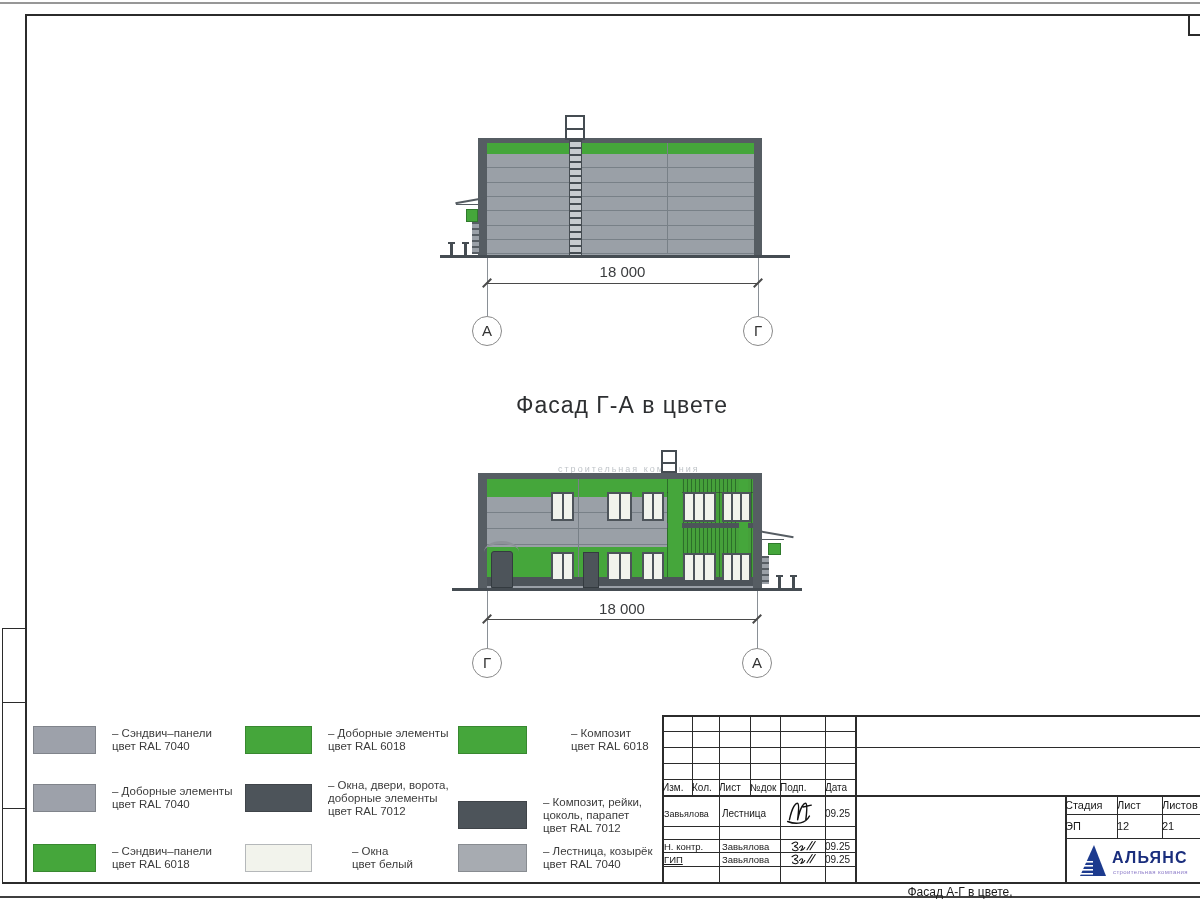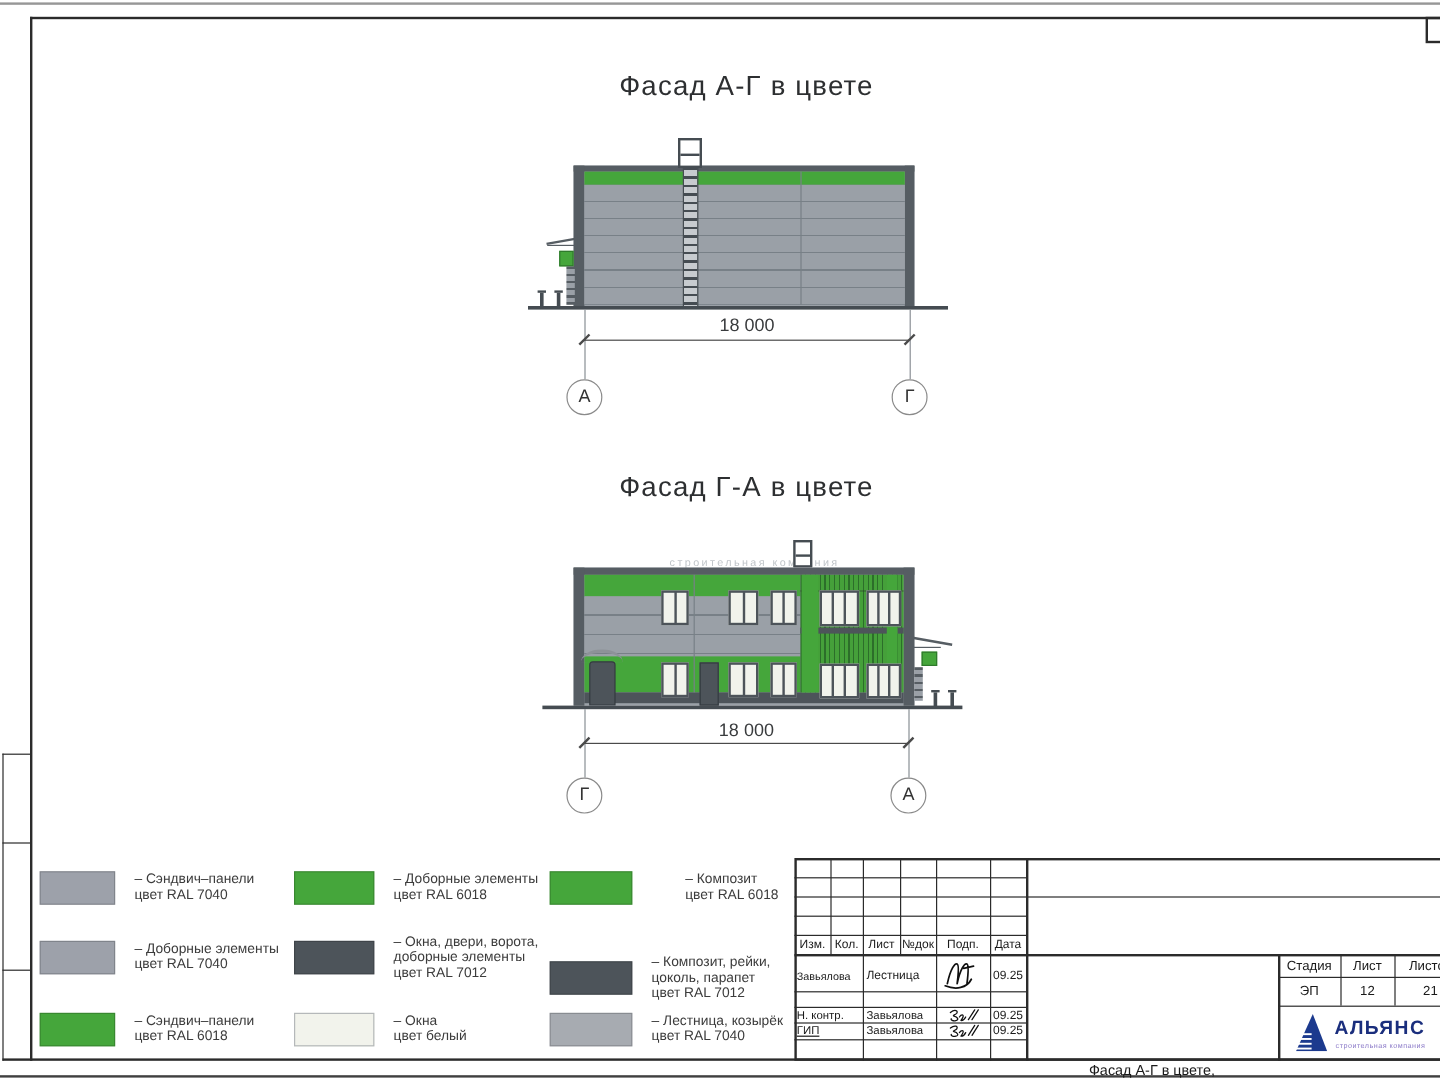--- a/index.html
+++ b/index.html
@@ -19,21 +19,21 @@
   .door { position:absolute; background:#4d545a; border:1px solid #343b40; }
   .bollard { position:absolute; width:3px; height:12px; background:#454c52; }
   .bollard::before { content:""; position:absolute; left:-2px; top:-2px; width:7px; height:2px; background:#454c52; }
   .cage { position:absolute; background:#fff; border:2px solid #454c52; }
   .cage::after { content:""; position:absolute; left:0; right:0; top:50%; height:2px; background:#454c52; }
   .rungs { position:absolute; background:repeating-linear-gradient(180deg,#565d63 0 2px,#9aa0a7 2px 6px); }
   .legend-item { position:absolute; height:28px; display:flex; align-items:center; }
   .legend-swatch { width:63px; height:28px; flex:0 0 auto; border:1px solid rgba(0,0,0,0.18); margin-right:16px; }
   .legend-swatch.white { border:1px solid #b5b8ba; }
   .legend-text { white-space:pre-line; font-size:11.5px; line-height:13px; color:#3c3c3c; }
-  .tb-txt { position:absolute; font-size:10px; color:#1a1a1a; text-align:center; }
+  .tb-txt { position:absolute; font-size:10px; color:#1a1a1a; text-align:left; }
   .tb-left { text-align:left; }
   .doc-title { position:absolute; white-space:pre-line; text-align:center; font-size:12px; line-height:14px; color:#1a1a1a; }
   .watermark { position:absolute; font-size:9px; letter-spacing:2px; color:#c0c5c9; }
   .logo-name { position:absolute; font-size:16px; font-weight:bold; letter-spacing:1.2px; color:#1a2e7d; white-space:nowrap; }
   .logo-sub { position:absolute; font-size:6px; letter-spacing:0.4px; color:#8d7cc9; white-space:nowrap; }
 </style>
 </head>
 <body>
 
 <div id="sheet">
@@ -42,21 +42,20 @@
   <div class="ln" style="left:25px;top:14px;width:1175px;height:2px;"></div>
   <div class="ln" style="left:25px;top:14px;width:2px;height:870px;"></div>
   <div class="ln" style="left:2px;top:882px;width:1198px;height:2px;"></div>
   <div class="abs" style="left:1188px;top:14px;width:20px;height:22px;border:2px solid #2b2b2b;"></div>
   <div class="ln" style="left:2px;top:628px;width:1px;height:256px;"></div>
   <div class="ln" style="left:2px;top:628px;width:23px;height:1px;"></div>
   <div class="ln" style="left:2px;top:702px;width:23px;height:1px;"></div>
   <div class="ln" style="left:2px;top:808px;width:23px;height:1px;"></div>
   <div class="abs" style="left:0;top:896px;width:1200px;height:2px;background:#3f3f3f;"></div>
 
-  <div class="facade-title" style="left:460px;top:58px;width:324px;">Фасад А-Г в цвете</div>
 
   <div>
     <div class="abs" style="left:478px;top:138px;width:284px;height:119px;background:#9aa0a7;"></div>
     <div class="abs" style="left:478px;top:138px;width:284px;height:5px;background:#565d63;"></div>
     <div class="abs" style="left:478px;top:138px;width:9px;height:119px;background:#565d63;"></div>
     <div class="abs" style="left:754px;top:138px;width:8px;height:119px;background:#565d63;"></div>
     <div class="abs" style="left:487px;top:143px;width:267px;height:11px;background:#45a63b;"></div>
     <div class="abs" style="left:487px;top:154px;width:267px;height:100px;background:repeating-linear-gradient(180deg,#9aa0a7 0 13.3px,#788087 13.3px 14.3px);"></div>
     <div class="abs" style="left:667px;top:143px;width:1px;height:111px;background:#788087;"></div>
     <div class="cage" style="left:565px;top:115px;width:20px;height:25px;"></div>
@@ -182,21 +181,21 @@
       <div class="legend-swatch" style="width: 67px; background: rgb(69, 166, 59);"></div>
       <div class="legend-text">– Доборные элементы
 цвет RAL 6018</div>
     </div>
     <div class="legend-item" style="left:245px;top:784px;">
       <div class="legend-swatch" style="width: 67px; background: rgb(77, 84, 90);"></div>
       <div class="legend-text">– Окна, двери, ворота,
 доборные элементы
 цвет RAL 7012</div>
     </div>
-    <div class="legend-item" style="left:245px;top:844px;">
+    <div class="legend-item" style="left:245px;top:844px;gap:24px;">
       <div class="legend-swatch white" style="width: 67px; background: rgb(242, 243, 236);"></div>
       <div class="legend-text">– Окна
 цвет белый</div>
     </div>
     <div class="legend-item" style="left:458px;top:726px;gap:28px;">
       <div class="legend-swatch" style="width: 69px; background: rgb(69, 166, 59);"></div>
       <div class="legend-text">– Композит
 цвет RAL 6018</div>
     </div>
     <div class="legend-item" style="left:458px;top:784px;margin-top:17px;">

